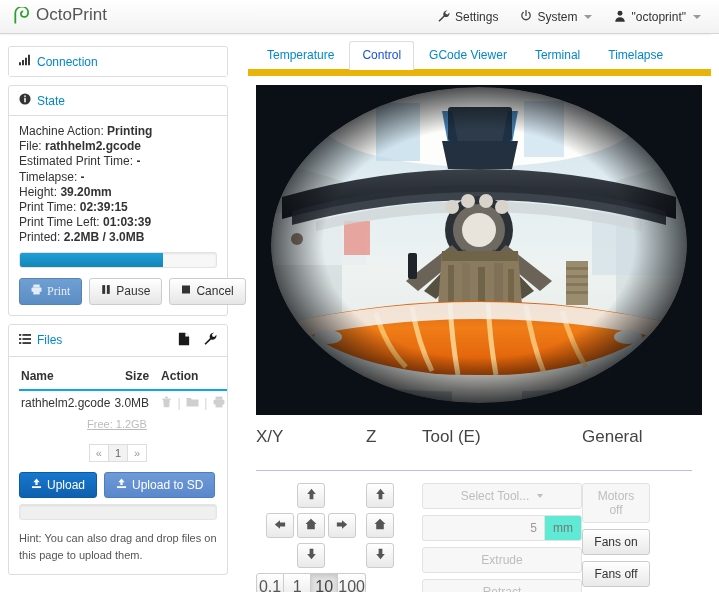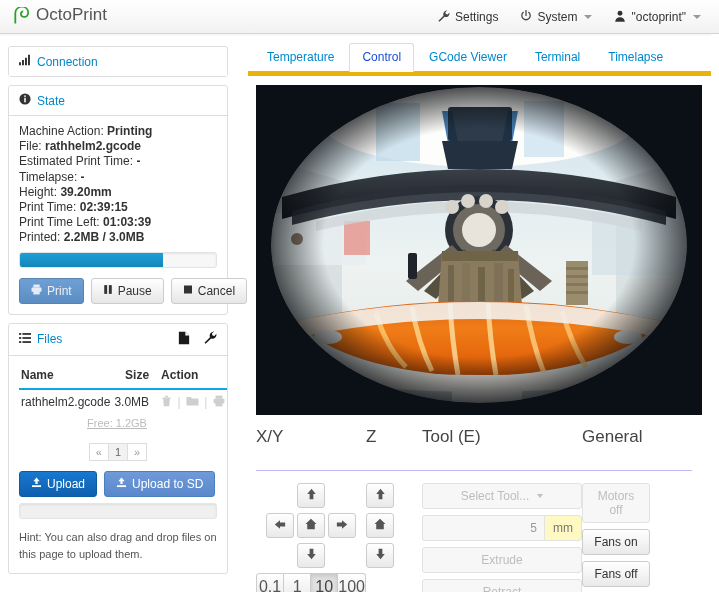--- a/index.html
+++ b/index.html
@@ -100,20 +100,21 @@
   }
   .btn-primary {
     color: #ffffff;
     border-color: #2f6fa8;
     background: linear-gradient(to bottom, #4a90d9 0%, #3a7fc4 100%);
   }
   .btn-primary.muted {
     color: #e8eef5;
     border-color: #5a83ad;
     background: linear-gradient(to bottom, #6fa0d4 0%, #5b8dc4 100%);
+    font-family: Liberation Serif, serif;
   }
   .btn-blue {
     color: #fff; border-color: #0b5c9e;
     background: linear-gradient(to bottom, #1878cf 0%, #0f5fae 100%);
   }
   .btn-blue-light {
     color: #fff; border-color: #4a7fc0;
     background: linear-gradient(to bottom, #6f9ad8 0%, #5a88cc 100%);
   }
 
@@ -143,21 +144,21 @@
     border: 1px solid #dddddd; background: #fff; cursor: pointer;
   }
   .pager span + span { border-left: none; }
   .pager span.active { background: #f2f2f2; color: #666; }
 
   .hint { font-size: 11px; color: #555; line-height: 17px; margin-top: 10px; }
 
   
   #tabs {
     display: flex; align-items: flex-end; gap: 2px;
-    border-bottom: 5px solid #eab308;
+    border-bottom: 7px solid #eab308;
     height: 30px;
     padding-left: 6px;
   }
   .tab {
     padding: 6px 12px 7px 12px;
     font-size: 12px; color: #0088cc; cursor: pointer;
     border: 1px solid transparent; border-bottom: none;
     border-radius: 3px 3px 0 0;
     margin-bottom: -1px;
     line-height: 15px;
@@ -230,21 +231,21 @@
     padding: 5px 7px; font-size: 12px; color: #999;
     border: 1px solid #e2e2e2; border-right: none;
     border-radius: 3px 0 0 3px;
     background: #f7f7f7;
     font-family: "Liberation Sans", sans-serif;
     outline: none; min-width: 0;
   }
   .mm-addon {
     padding: 5px 8px; font-size: 12px; color: #777;
     border: 1px solid #e2e2e2; border-radius: 0 3px 3px 0;
-    background: #fef9c3;
+    background: #5eead4;
   }
   .gen-btn {
     display: block; width: 68px; padding: 5px 8px; margin-bottom: 6px;
     text-align: center; font-size: 12px;
     border: 1px solid #cccccc; border-radius: 3px;
     background: linear-gradient(to bottom, #ffffff 0%, #e9e9e9 100%);
     color: #333; cursor: pointer;
   }
   .gen-btn.disabled { color: #bdbdbd; background: #f7f7f7; border-color: #e2e2e2; cursor: default; }
   .caret-sm {

